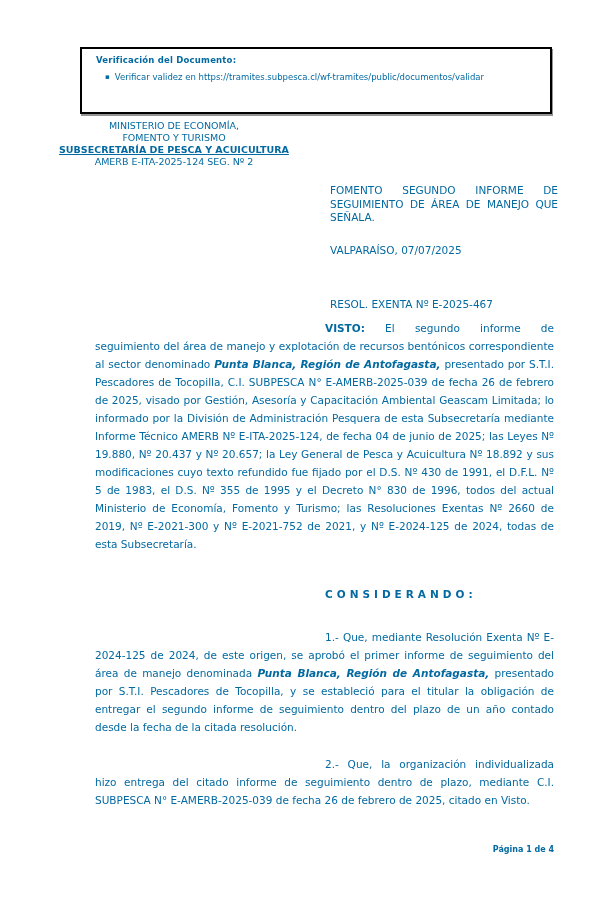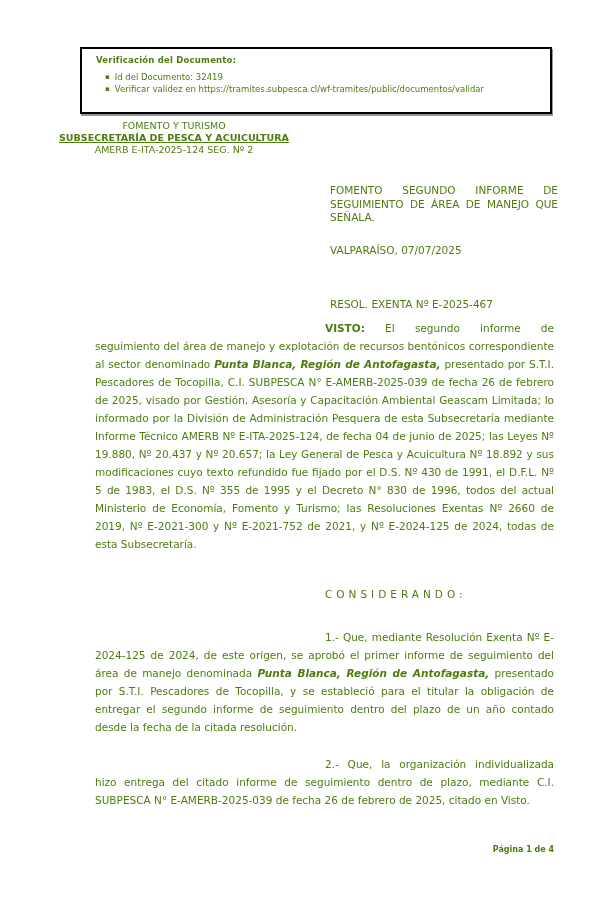--- a/index.html
+++ b/index.html
@@ -5,21 +5,21 @@
   html, body {
     margin: 0;
     padding: 0;
     background: #ffffff;
   }
   .page {
     position: relative;
     width: 600px;
     height: 918px;
     background: #ffffff;
-    color: #4d7c0f;
+    color: #0369a1;
     font-family: "DejaVu Sans", "Liberation Sans", sans-serif;
     overflow: hidden;
   }
   .verify-box {
     position: absolute;
     left: 80px;
     top: 47px;
     width: 472px;
     height: 67px;
     border: 2px solid #000;
@@ -91,21 +91,21 @@
     line-height: 18px;
     text-align: justify;
   }
   .doc-body p { margin: 0; }
   .indent { text-indent: 230px; }
   .b { font-weight: bold; }
   .i { font-style: italic; }
   .considerando {
     margin-top: 32px !important;
     text-indent: 230px;
-    font-weight: normal;
+    font-weight: bold;
     letter-spacing: 4px;
   }
   .mt1 { margin-top: 25px !important; }
   .mt2 { margin-top: 19px !important; }
   .mt3 { margin-top: 11px !important; }
   .footer {
     position: absolute;
     right: 46px;
     top: 845px;
     font-size: 8px;
@@ -113,26 +113,26 @@
   }
 </style>
 </head>
 <body>
 
 <div class="page">
 
   <div class="verify-box">
     <div class="verify-title">Verificación del Documento:</div>
     <ul class="verify-list">
-      <li><span class="bullet">▪</span><span>Id del Documento: 32419</span></li>
       <li><span class="bullet">▪</span><span>Verificar validez en https://tramites.subpesca.cl/wf-tramites/public/documentos/validar</span></li>
     </ul>
   </div>
 
   <div class="letterhead">
+    <div>MINISTERIO DE ECONOMÍA,</div>
     <div>FOMENTO Y TURISMO</div>
     <div class="l3">SUBSECRETARÍA DE PESCA Y ACUICULTURA</div>
     <div>AMERB E-ITA-2025-124 SEG. Nº 2</div>
   </div>
 
   <div class="subject">FOMENTO SEGUNDO INFORME DE SEGUIMIENTO DE ÁREA DE MANEJO QUE SEÑALA.</div>
 
   <div class="place-date">VALPARAÍSO, 07/07/2025</div>
 
   <div class="resol">RESOL. EXENTA Nº E-2025-467</div>

